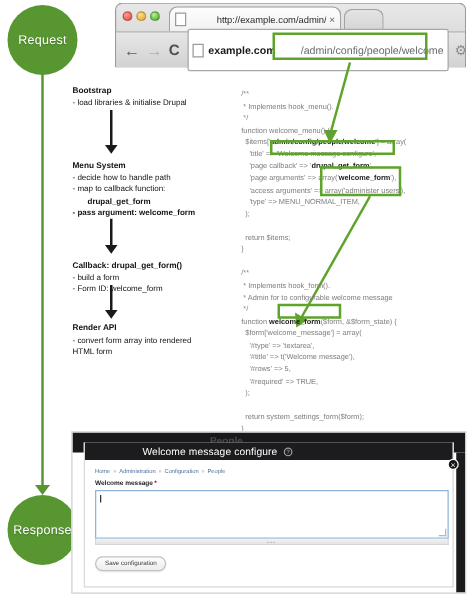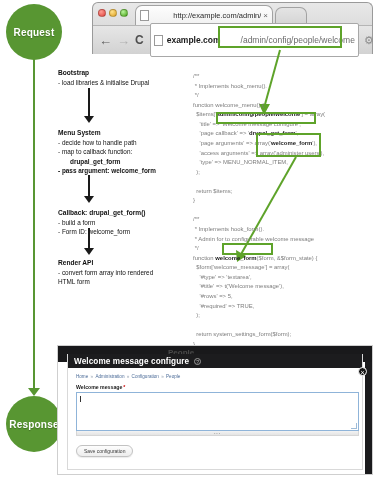--- a/index.html
+++ b/index.html
@@ -19,21 +19,21 @@
   
   .marker-circle {
     position: absolute;
     border-radius: 50%;
     background: #589632;
     color: #ffffff;
     display: flex;
     align-items: center;
     justify-content: center;
     font-size: 10px;
-    font-weight: bold;
+    font-weight: normal;
     letter-spacing: .2px;
     text-shadow: 0 1px 1px rgba(0,0,0,.25);
   }
   #marker-request { left: 6px; top: 4px; width: 56px; height: 56px; }
   #marker-response { left: 6px; top: 396px; width: 56px; height: 56px; }
 
   .flow-line {
     position: absolute;
     left: 33px;
     width: 2px;
@@ -273,22 +273,23 @@
     height: 14px;
     background: #1c1c1e;
     display: flex;
     align-items: center;
     padding-left: 6px;
     box-sizing: border-box;
   }
   #drupal-page-title {
     color: #ffffff;
     font-size: 8.2px;
-    font-weight: bold;
+    font-weight: normal;
     letter-spacing: .1px;
+    margin-left: 40px;
   }
   #drupal-help-icon {
     margin-left: 5px;
     width: 7px; height: 7px;
     border-radius: 50%;
     border: 1px solid #9a9a9a;
     color: #bdbdbd;
     font-size: 5px;
     line-height: 6px;
     text-align: center;

